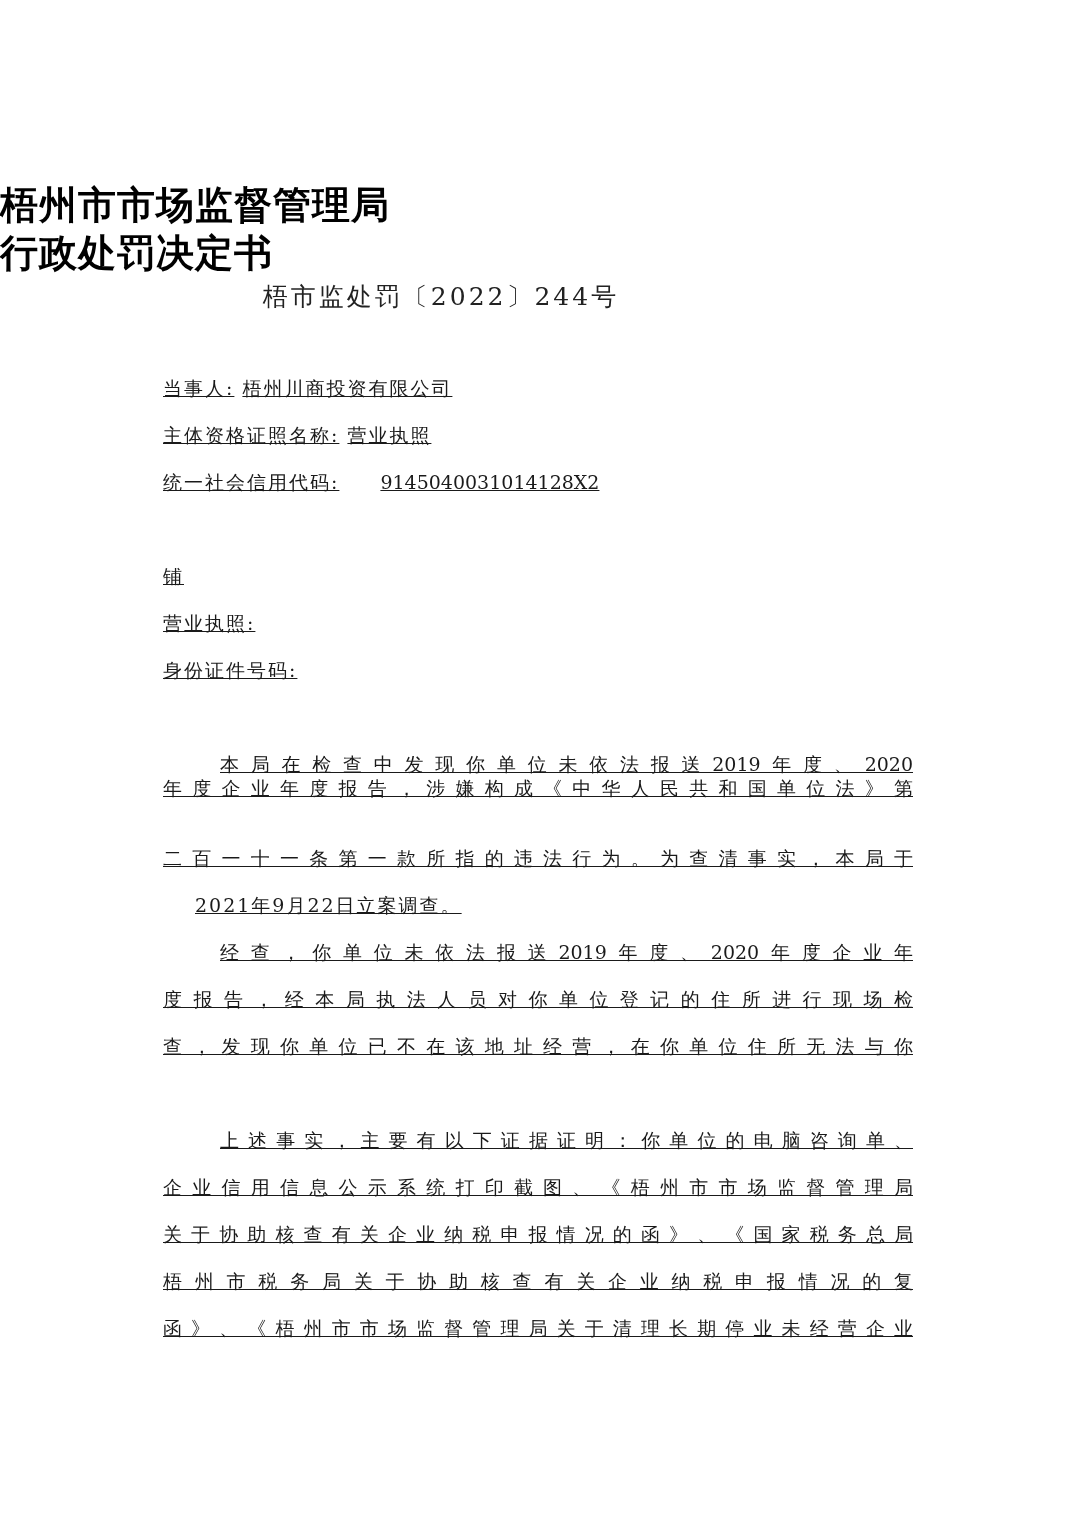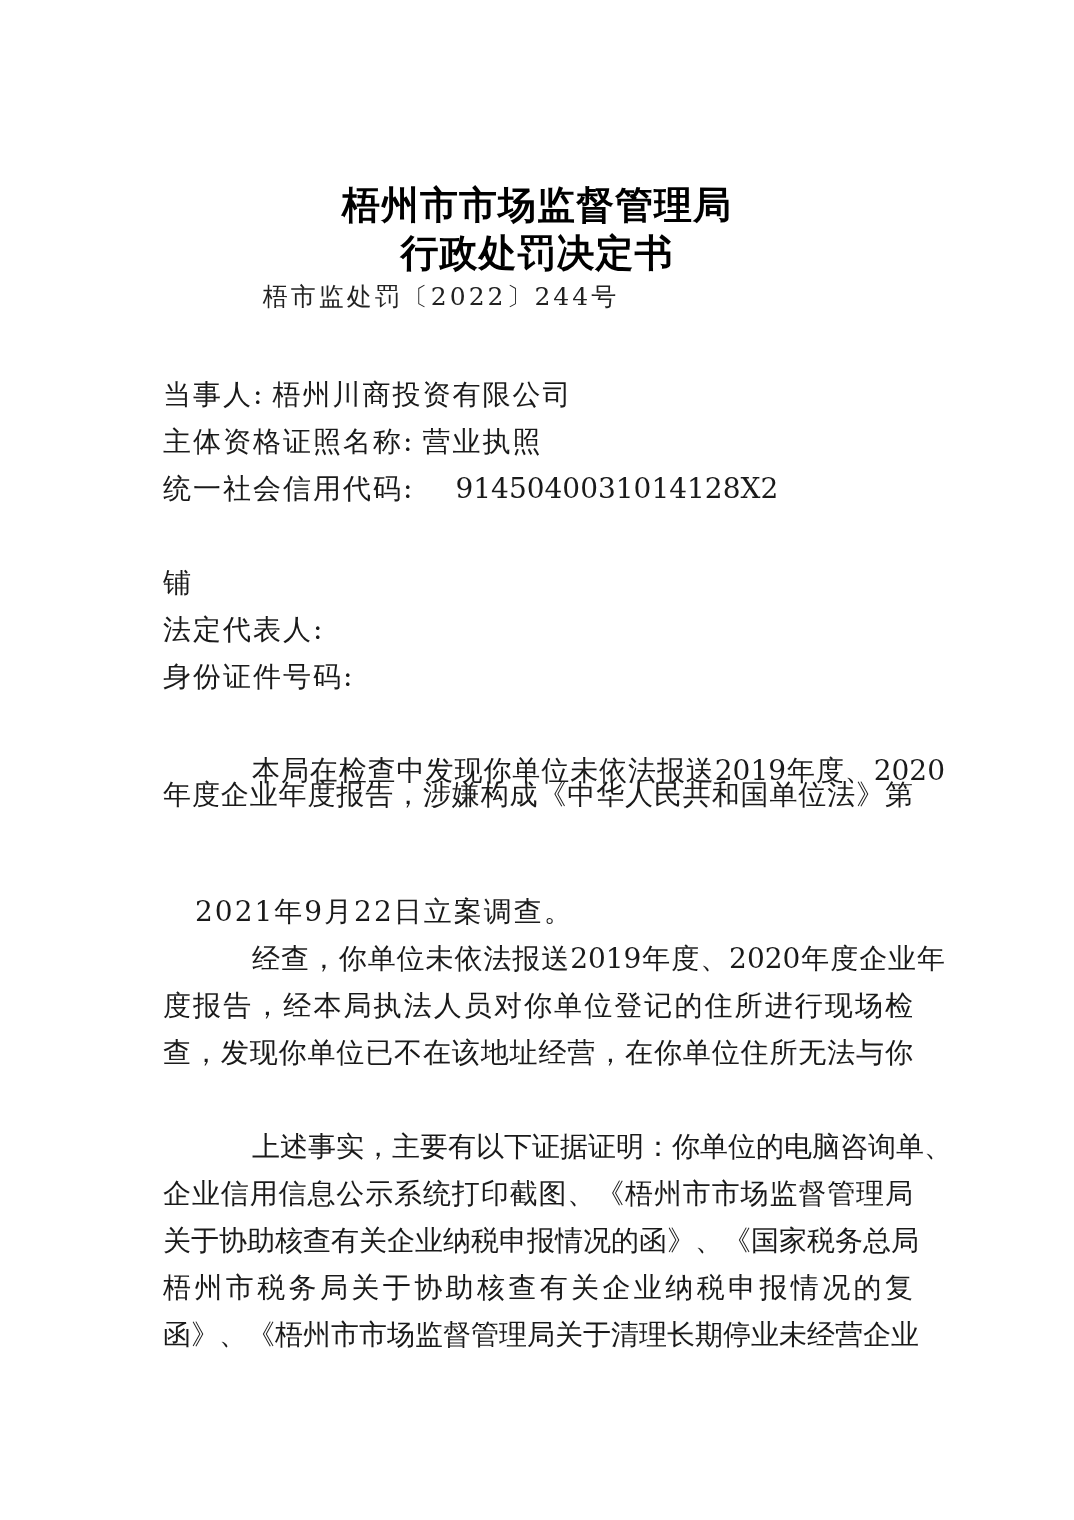--- a/index.html
+++ b/index.html
@@ -19,21 +19,20 @@
     position: absolute;
     left: 0; top: 0;
     width: 1074px;
     height: 1520px;
     background: #ffffff;
   }
   .title {
     position: absolute;
     left: 0;
     width: 1074px;
-    text-align: center;
     font-weight: bold;
     font-size: 38px;
     letter-spacing: 1px;
     color: #000;
     white-space: nowrap;
   }
   .title.l1 { top: 180px; }
   .title.l2 { top: 228px; }
   .docno {
     position: absolute;
@@ -42,34 +41,34 @@
     top: 280px;
     text-align: center;
     font-size: 25px;
     letter-spacing: 3px;
     color: #222;
     white-space: nowrap;
   }
   .line {
     position: absolute;
     left: 163px;
-    font-size: 28px;
+    font-size: 19px;
     white-space: nowrap;
     color: #1a1a1a;
     letter-spacing: 2px;
+    text-decoration: underline;
   }
   .line.just {
     width: 750px;
     text-align: justify;
     text-align-last: justify;
     letter-spacing: 0;
   }
   .line.indent {
     left: 220px;
-    margin-left: 32px;
   }
   .line.indent.just {
     width: 693px;
   }
   .field-label { }
   .field-value { margin-left: 8px; }
   .field-value.code { margin-left: 41px; letter-spacing: 0; }
 </style>
 </head>
 <body>
@@ -84,28 +83,29 @@
     <span class="field-label">当事人:</span><span class="field-value">梧州川商投资有限公司</span>
   </div>
   <div class="line" style="top:423px;">
     <span class="field-label">主体资格证照名称:</span><span class="field-value">营业执照</span>
   </div>
   <div class="line" style="top:470px;">
     <span class="field-label">统一社会信用代码:</span><span class="field-value code">9145040031014128X2</span>
   </div>
   <div class="line" style="top:564px;">铺</div>
   <div class="line" style="top:611px;">
-    <span class="field-label">法定代表人:</span><span class="field-value"></span>
+    <span class="field-label">营业执照:</span><span class="field-value"></span>
   </div>
   <div class="line" style="top:658px;text-align:center;">
     <span class="field-label">身份证件号码:</span><span class="field-value"></span>
   </div>
 
   <div class="line indent just" style="top:752px;">本局在检查中发现你单位未依法报送2019年度、2020</div>
   <div class="line just" style="top:776px;">年度企业年度报告，涉嫌构成《中华人民共和国单位法》第</div>
+  <div class="line just" style="top:846px;">二百一十一条第一款所指的违法行为。为查清事实，本局于</div>
   <div class="line" style="top:893px;margin-left:32px;">2021年9月22日立案调查。</div>
 
   <div class="line indent just" style="top:940px;">经查，你单位未依法报送2019年度、2020年度企业年</div>
   <div class="line just" style="top:987px;">度报告，经本局执法人员对你单位登记的住所进行现场检</div>
   <div class="line just" style="top:1034px;">查，发现你单位已不在该地址经营，在你单位住所无法与你</div>
 
   <div class="line indent just" style="top:1128px;">上述事实，主要有以下证据证明：你单位的电脑咨询单、</div>
   <div class="line just" style="top:1175px;">企业信用信息公示系统打印截图、《梧州市市场监督管理局</div>
   <div class="line just" style="top:1222px;">关于协助核查有关企业纳税申报情况的函》、《国家税务总局</div>
   <div class="line just" style="top:1269px;">梧州市税务局关于协助核查有关企业纳税申报情况的复</div>

